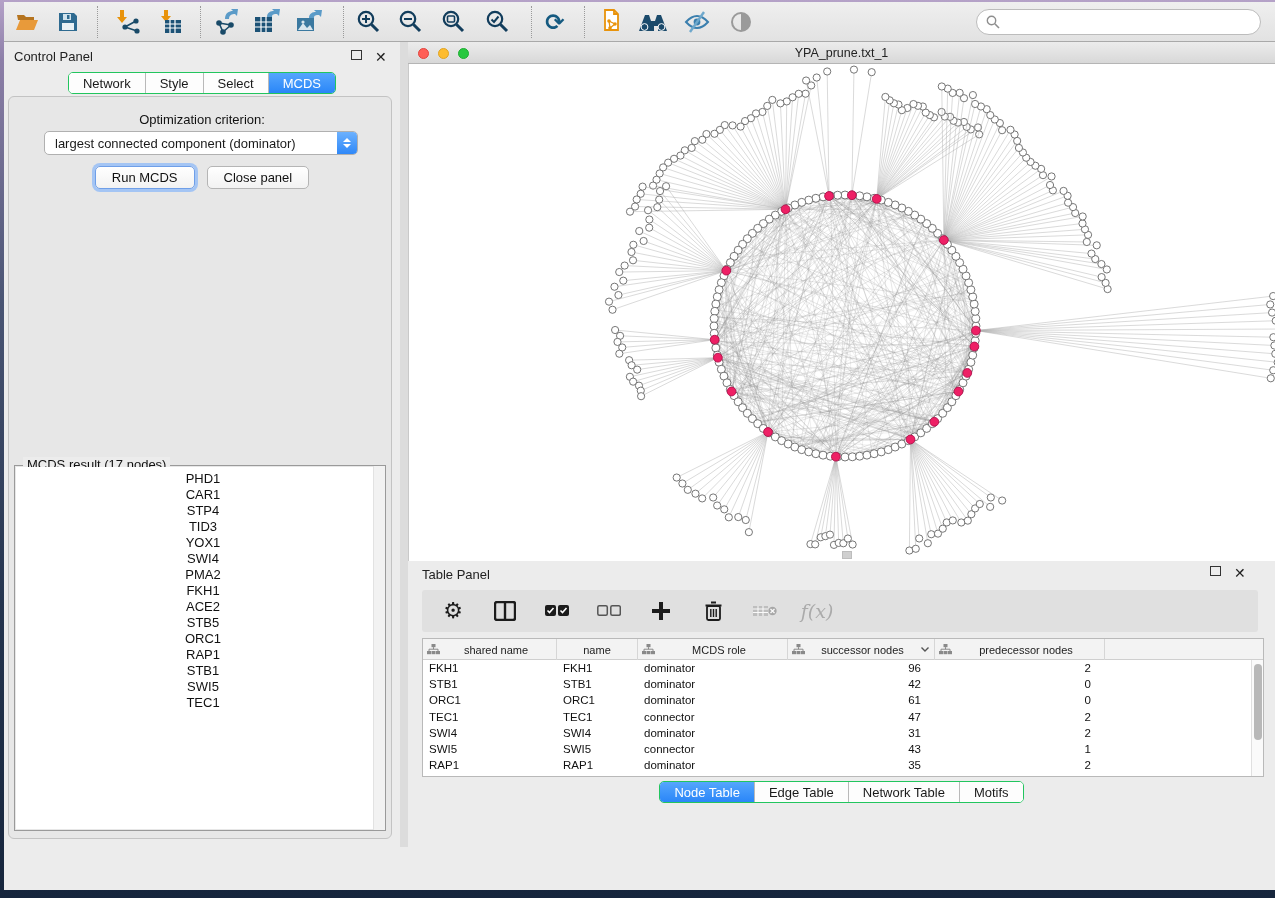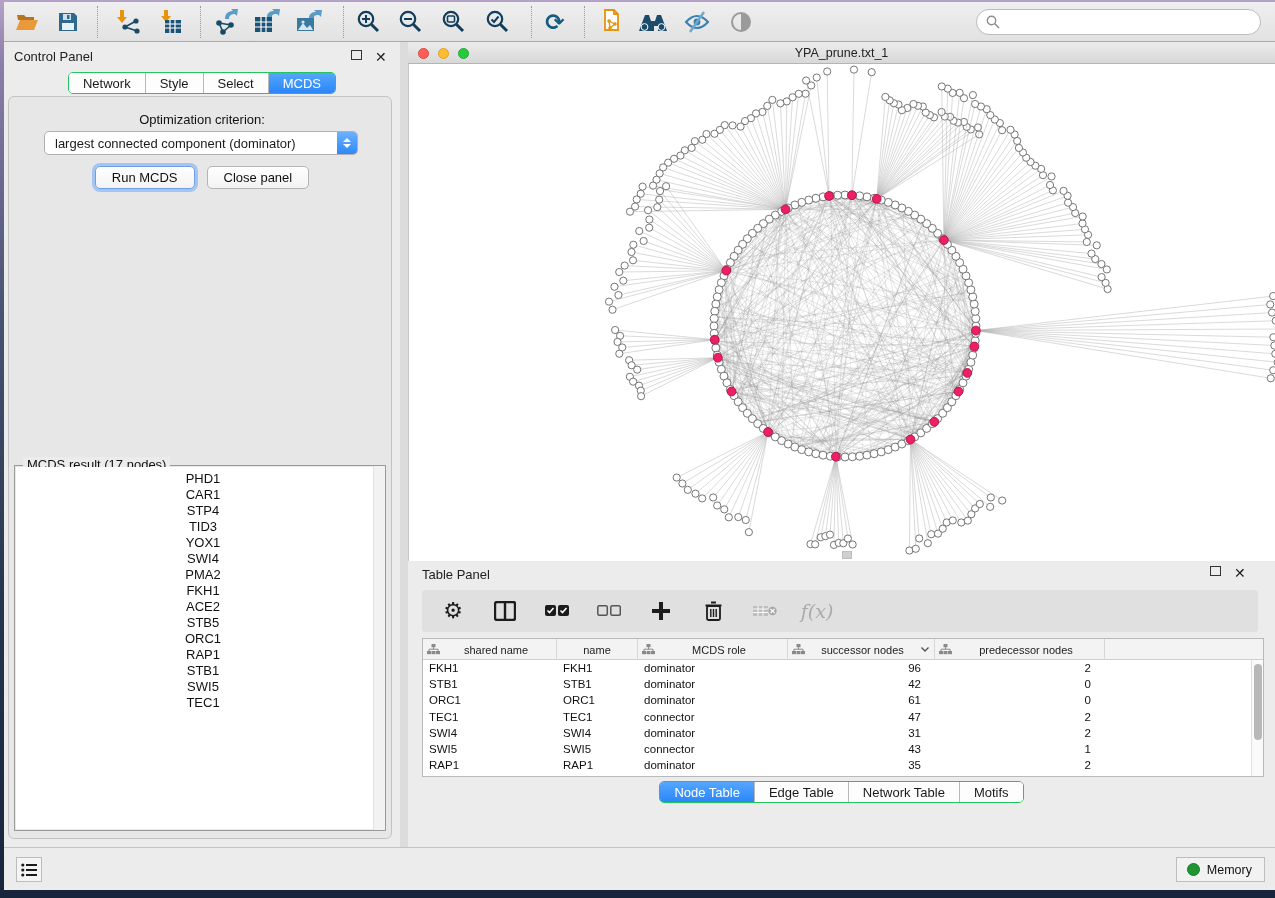--- a/index.html
+++ b/index.html
@@ -1501,29 +1501,15 @@
                 <div class="seg active">Node Table</div>
                 <div class="seg">Edge Table</div>
                 <div class="seg">Network Table</div>
                 <div class="seg">Motifs</div>
               </div>
         </div>
       </div>
     </div>
   </div>
 
-  <div class="status-bar">
-    <span class="task-btn">
-      <svg width="16" height="14" viewBox="0 0 16 14">
-            <circle cx="1.8" cy="2" r="1.6" fill="#1c1c1c"></circle>
-            <circle cx="1.8" cy="7" r="1.6" fill="#1c1c1c"></circle>
-            <circle cx="1.8" cy="12" r="1.6" fill="#1c1c1c"></circle>
-            <path d="M5 2h11M5 7h11M5 12h11" stroke="#1c1c1c" stroke-width="2.2"></path>
-          </svg>
-    </span>
-    <span class="memory-btn">
-      <span class="mem-dot"></span>
-      <span>Memory</span>
-    </span>
-  </div>
 
 </div>
 </div>
 
 </body></html>

